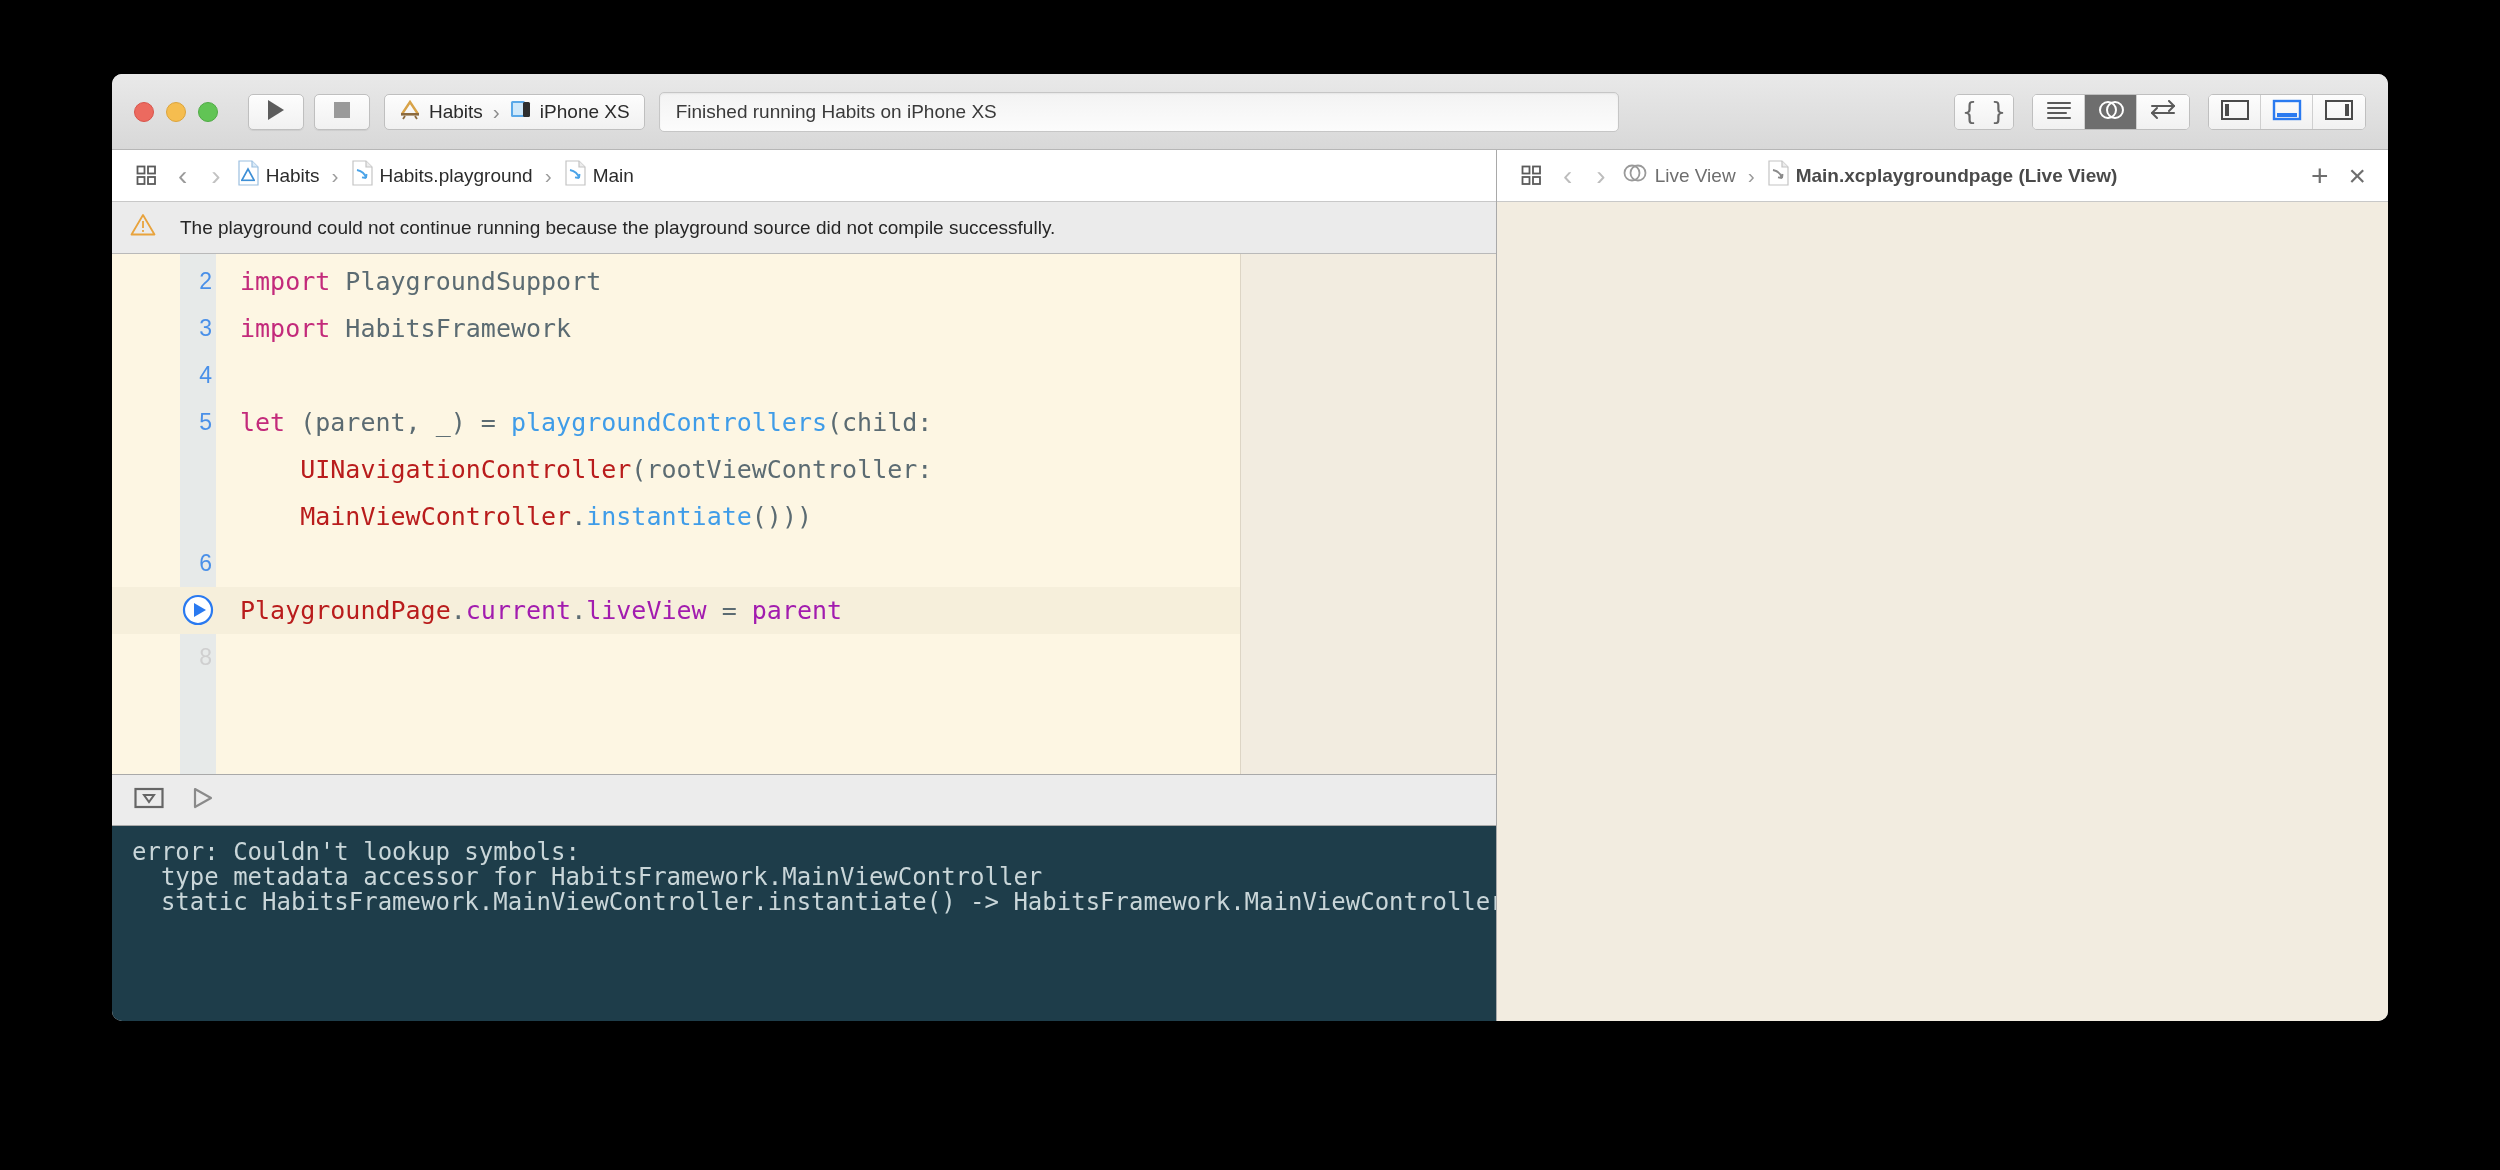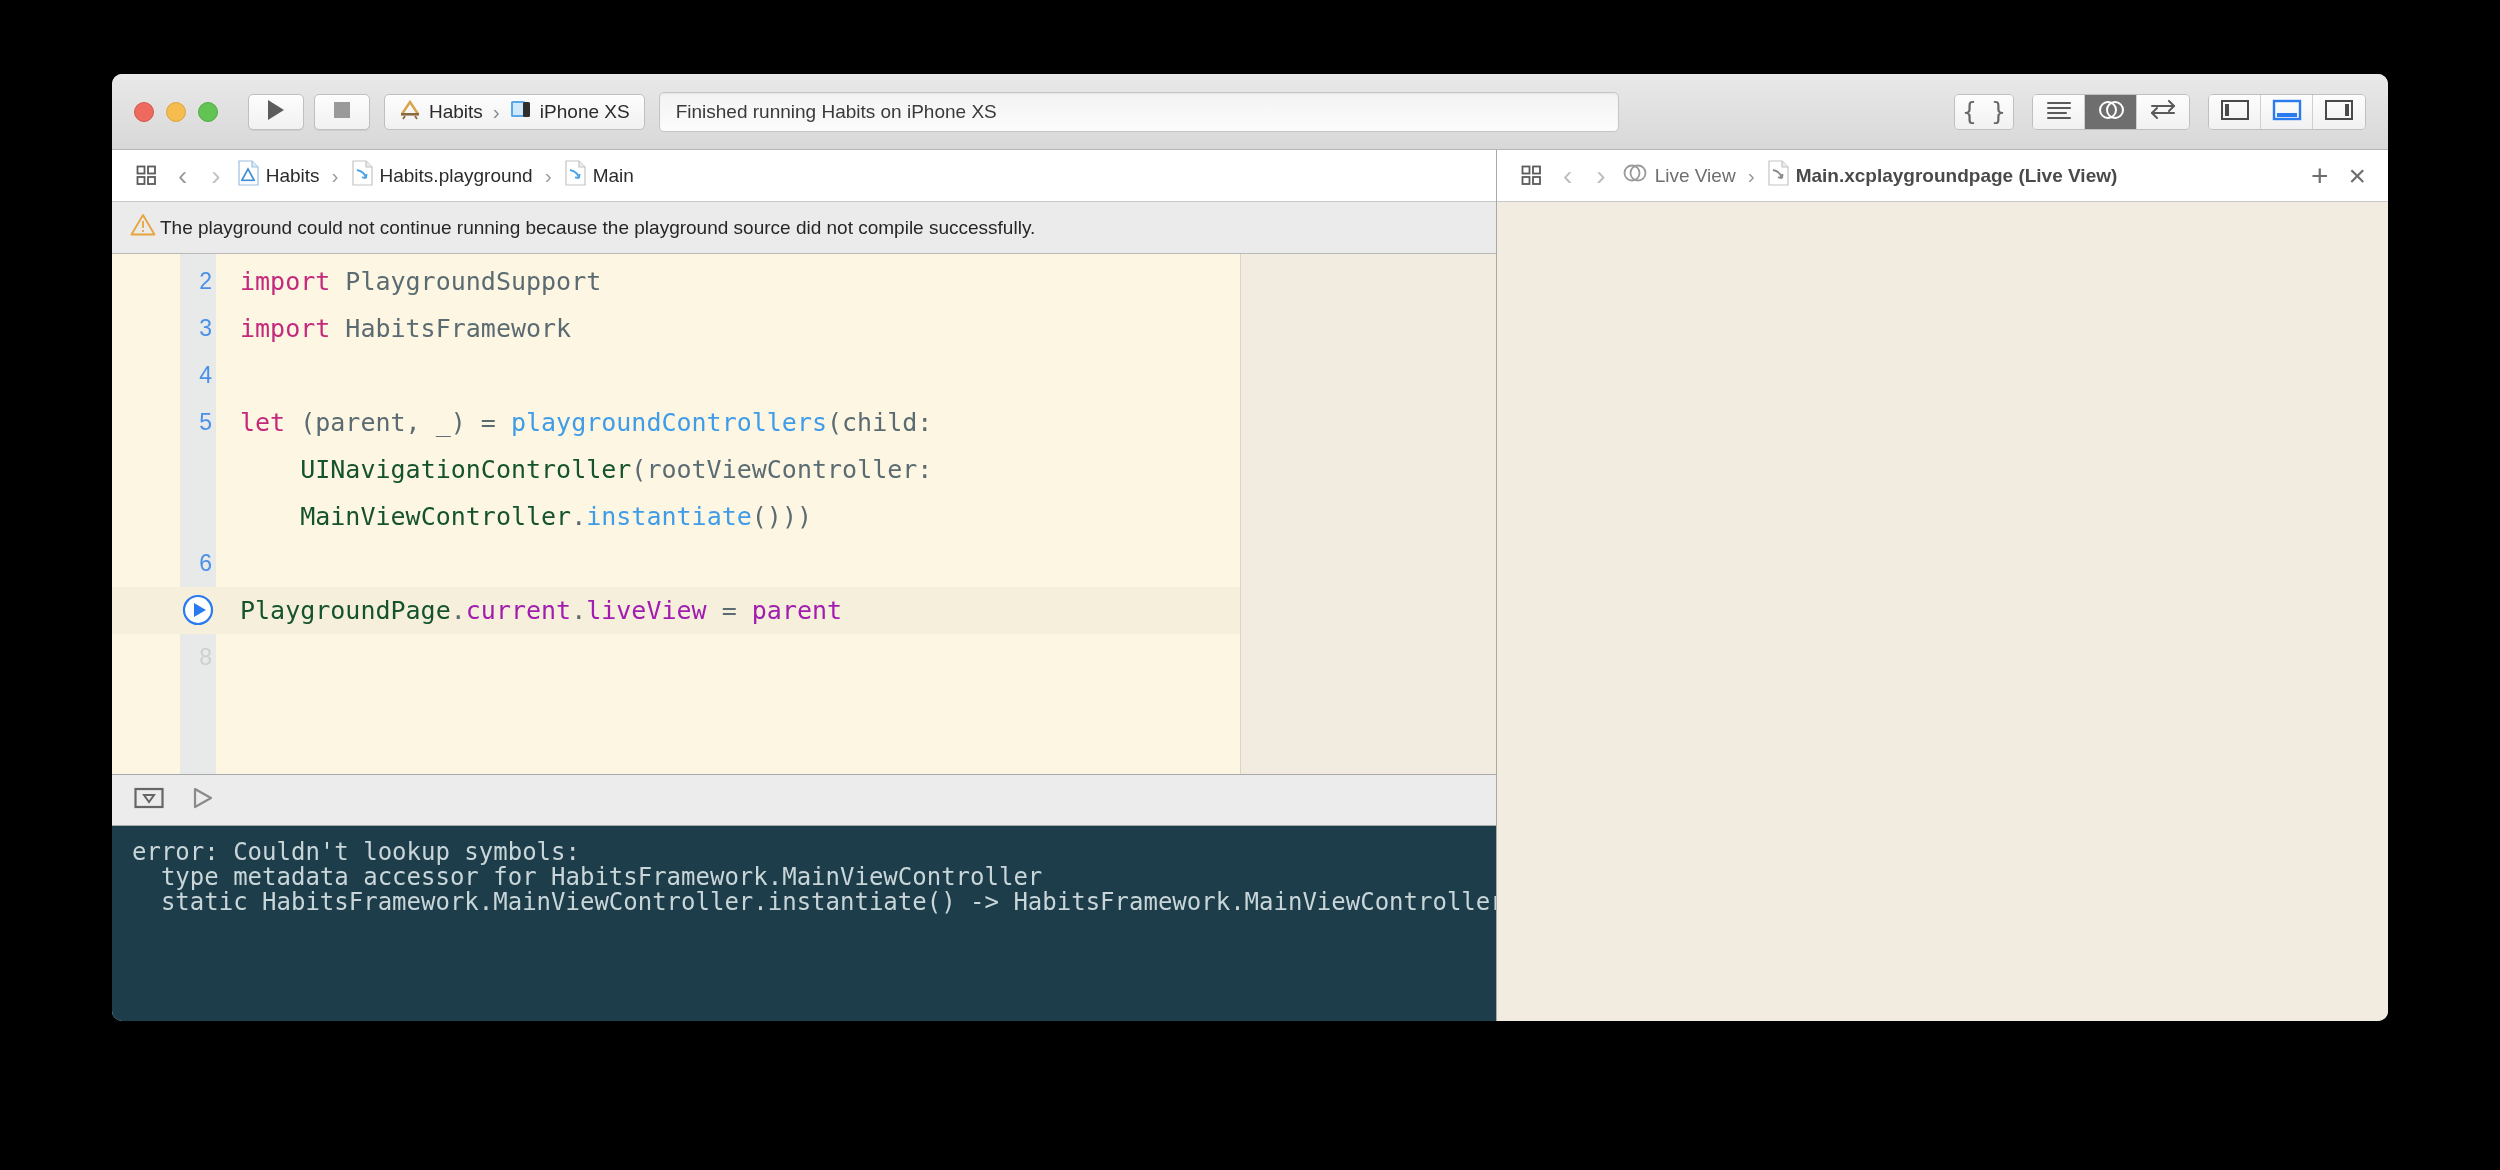--- a/index.html
+++ b/index.html
@@ -133,21 +133,21 @@
   .crumb-sep { color: #9a9a9a; font-size: 21px; padding: 0 8px; }
   .jb-spacer { flex: 1 1 auto; }
   .jb-right { display: flex; align-items: center; gap: 20px; padding-right: 6px; }
 
   
   #warning-banner {
     height: 52px; flex: 0 0 52px;
     background: #ebebeb;
     border-bottom: 1px solid #b9b9b9;
     display: flex; align-items: center;
-    gap: 4px;
+    gap: 24px;
     padding: 0 18px;
     font-size: 19px;
     color: #262626;
   }
 
   
   #editor-row {
     flex: 1 1 auto;
     display: flex;
     min-height: 0;
@@ -182,21 +182,21 @@
     position: absolute;
     left: 0; width: 100px;
     text-align: right;
     color: #4a90e8;
     font-size: 23px;
     font-family: "Liberation Sans", sans-serif;
   }
   .lnum.dim { color: #cfcfcf; }
   .ctext { position: absolute; left: 128px; }
   .kw   { color: #c32a7b; }
-  .typ  { color: #14532d; text-align: right; }
+  .typ  { color: #b91c1c; text-align: right; }
   .fn   { color: #3f9ce8; text-align: right; }
   .prop { color: #a21caf; }
   .pln  { color: #5b6b72; }
   #runline-btn {
     position: absolute;
     left: 70px; top: 7px;
     width: 32px; height: 32px;
   }
 
   #results-sidebar {

